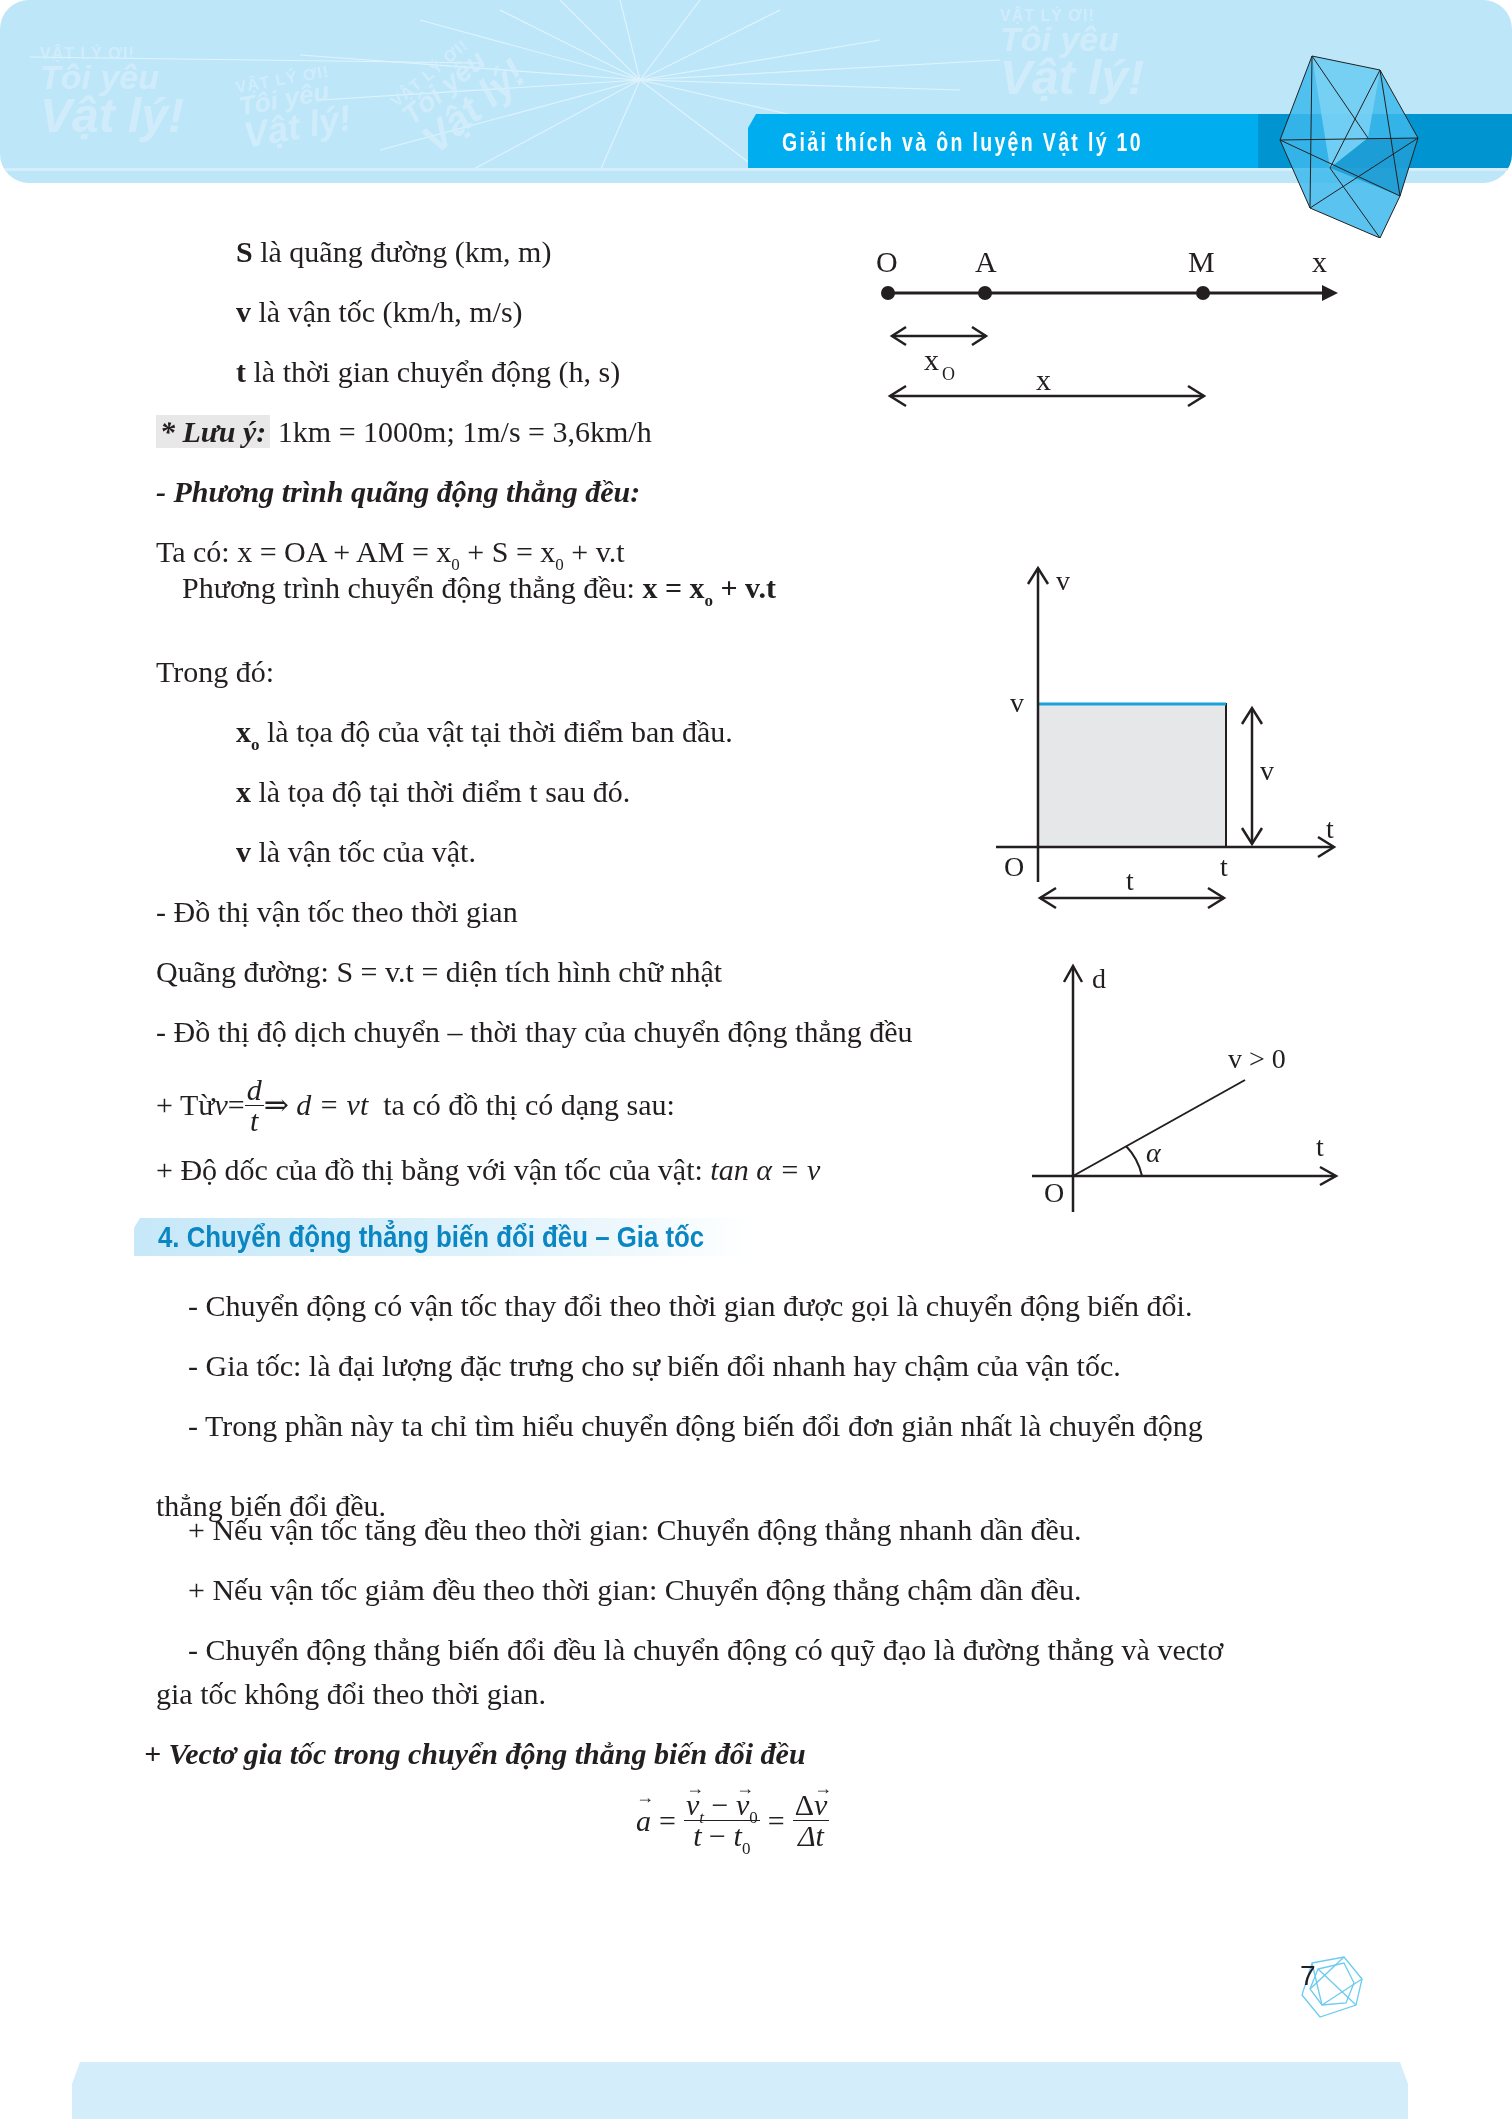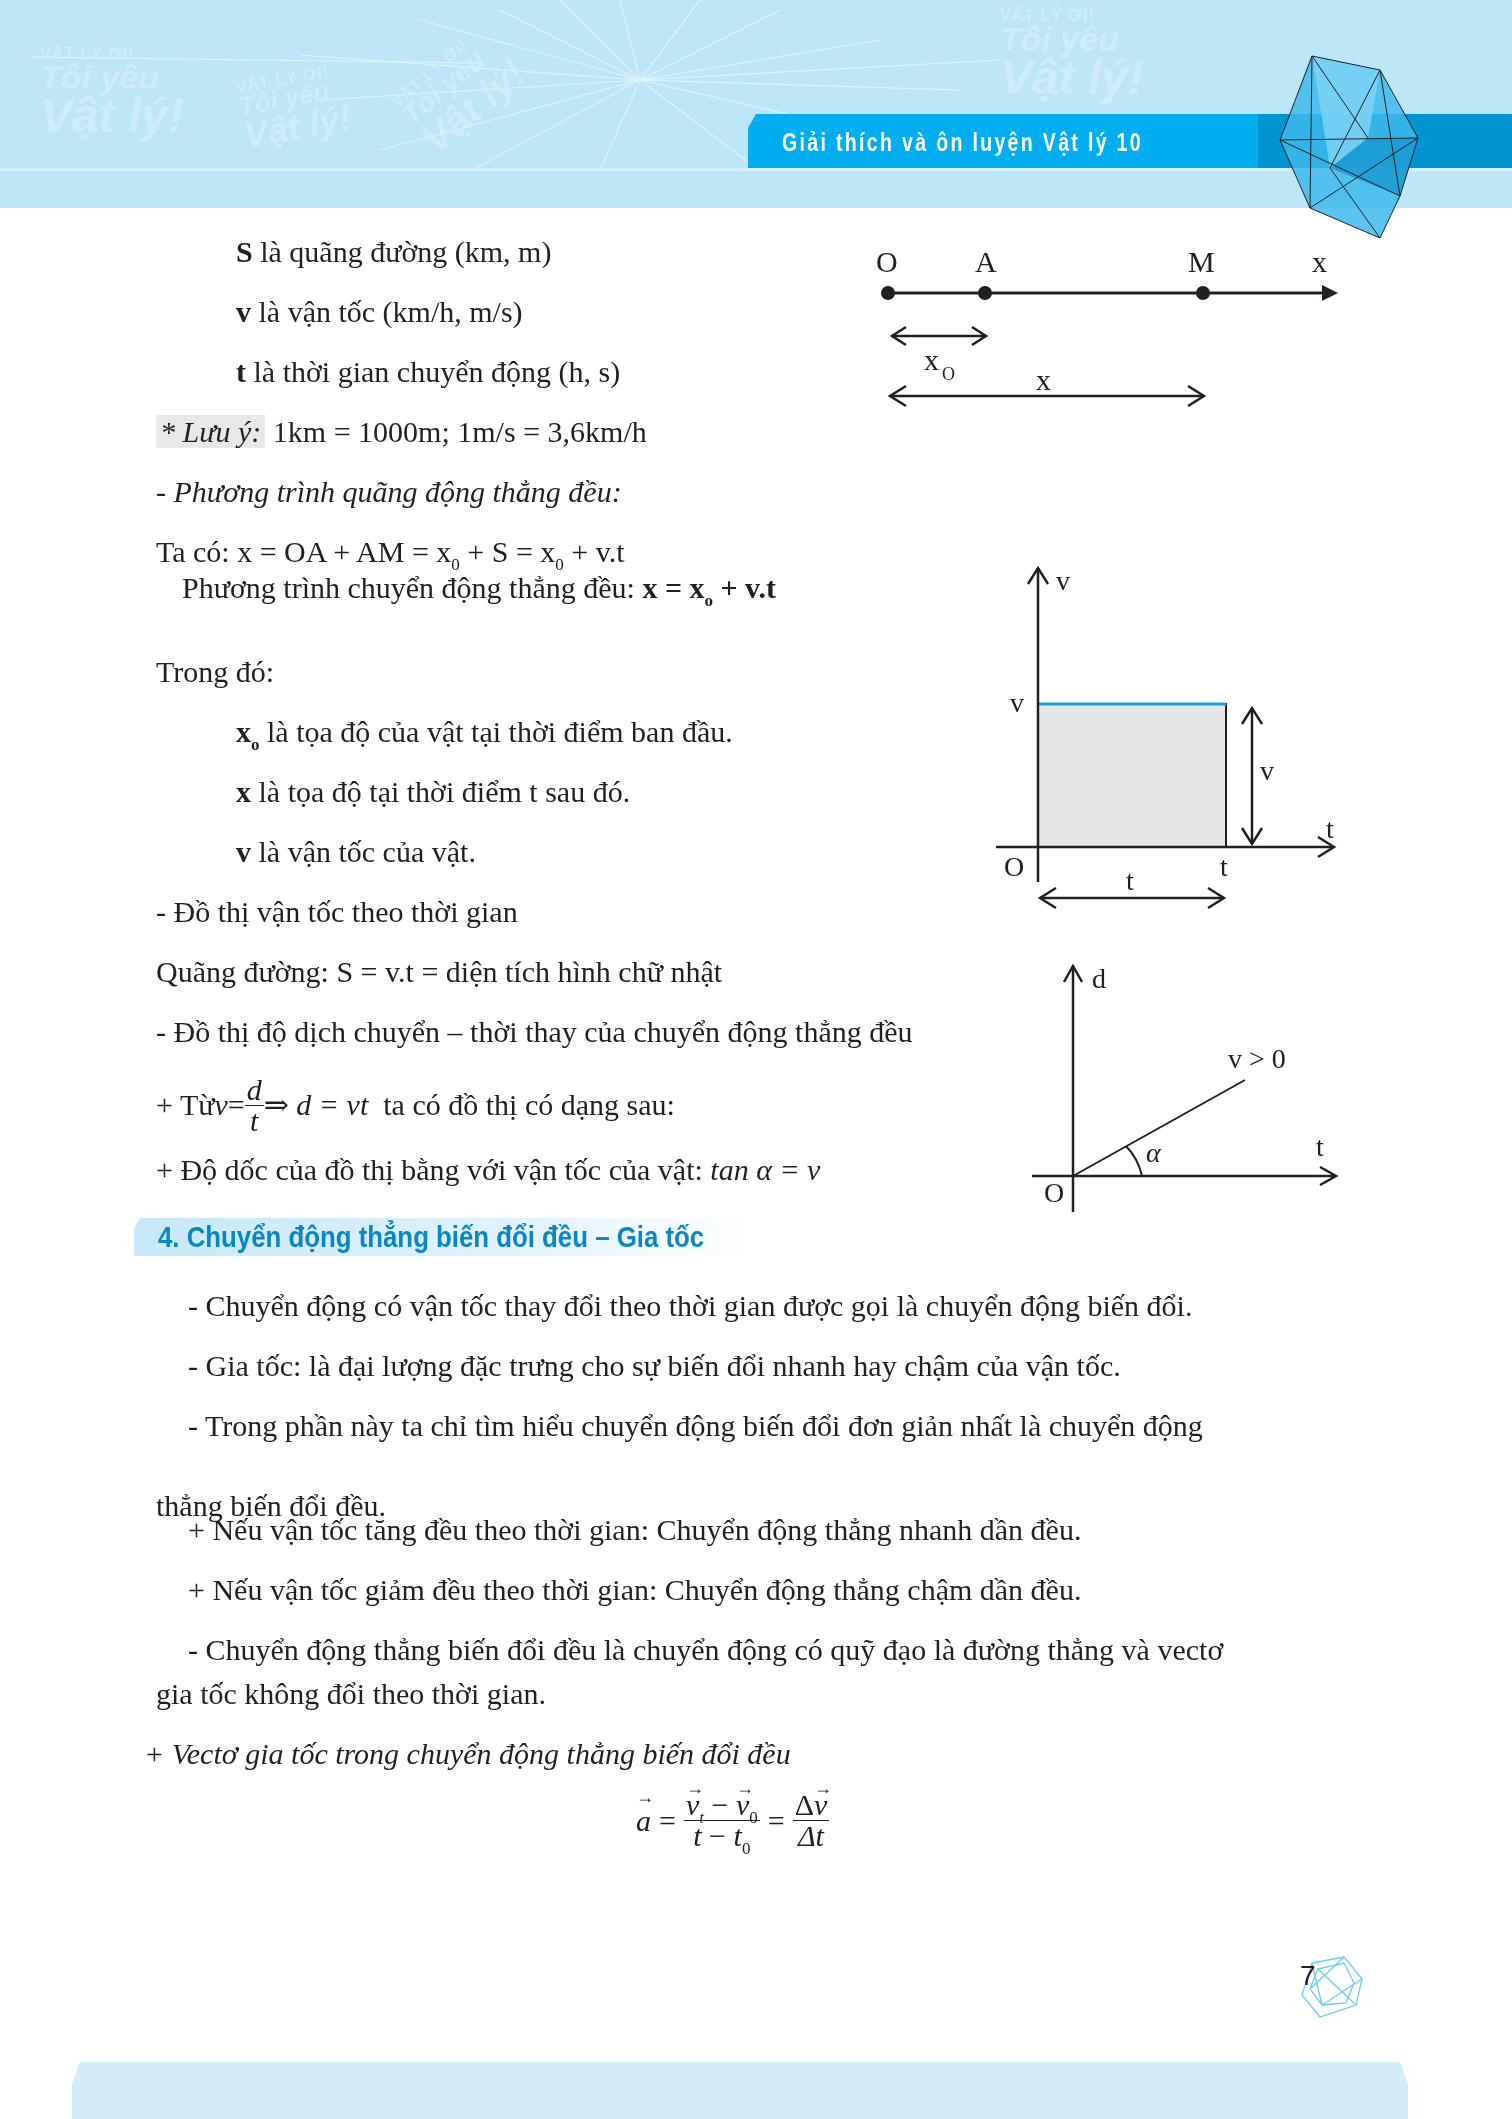--- a/index.html
+++ b/index.html
@@ -4,22 +4,22 @@
 <style>
   html, body { margin: 0; padding: 0; }
   body {
     width: 1512px; height: 2119px; position: relative; overflow: hidden;
     background: #ffffff;
     font-family: "Liberation Serif", "DejaVu Serif", serif;
     color: #231f20;
   }
   
   .header {
-    position: absolute; left: 0; top: 0; width: 1512px; height: 208px;
-    background: #bde6f9; overflow: hidden;
+    position: absolute; left: 0; top: 0; width: 1512px; height: 183px;
+    background: #bde6f9; overflow: hidden; border-radius: 29px;
   }
   .header-bottom-line {
     position: absolute; left: 0; top: 168px; width: 1512px; height: 3px; background: #d6eefb;
   }
   .watermark {
     position: absolute; color: #d4eefc; font-family: "Liberation Sans", sans-serif;
     font-weight: bold; font-style: italic; line-height: 0.95; opacity: 0.85;
   }
   .wm-small { font-size: 16px; font-style: normal; letter-spacing: 1px; }
   .wm-mid { font-size: 34px; }
@@ -41,21 +41,21 @@
     transform: scaleX(0.78); transform-origin: left center; white-space: nowrap;
   }
   .gem { position: absolute; left: 1270px; top: 48px; }
 
   
   .line {
     position: absolute; font-size: 30px; line-height: 36px; white-space: nowrap;
     color: #231f20;
   }
   .b { font-weight: bold; }
-  .bi { font-weight: normal; font-style: italic; }
+  .bi { font-weight: bold; font-style: italic; }
   .i { font-style: italic; }
   sub.s { font-size: 17px; vertical-align: -8px; line-height: 0; }
   .note-box { background: #e8e8e8; padding: 0 4px 0 4px; }
 
   .section-band {
     position: absolute; left: 134px; top: 1218px; width: 620px; height: 38px;
     background: linear-gradient(90deg, #c6e8f8 0%, #dff2fb 60%, #ffffff 100%);
     clip-path: polygon(6px 0, 100% 0, 100% 100%, 0 100%, 0 24px, 0 10px);
   }
   .section-title {

